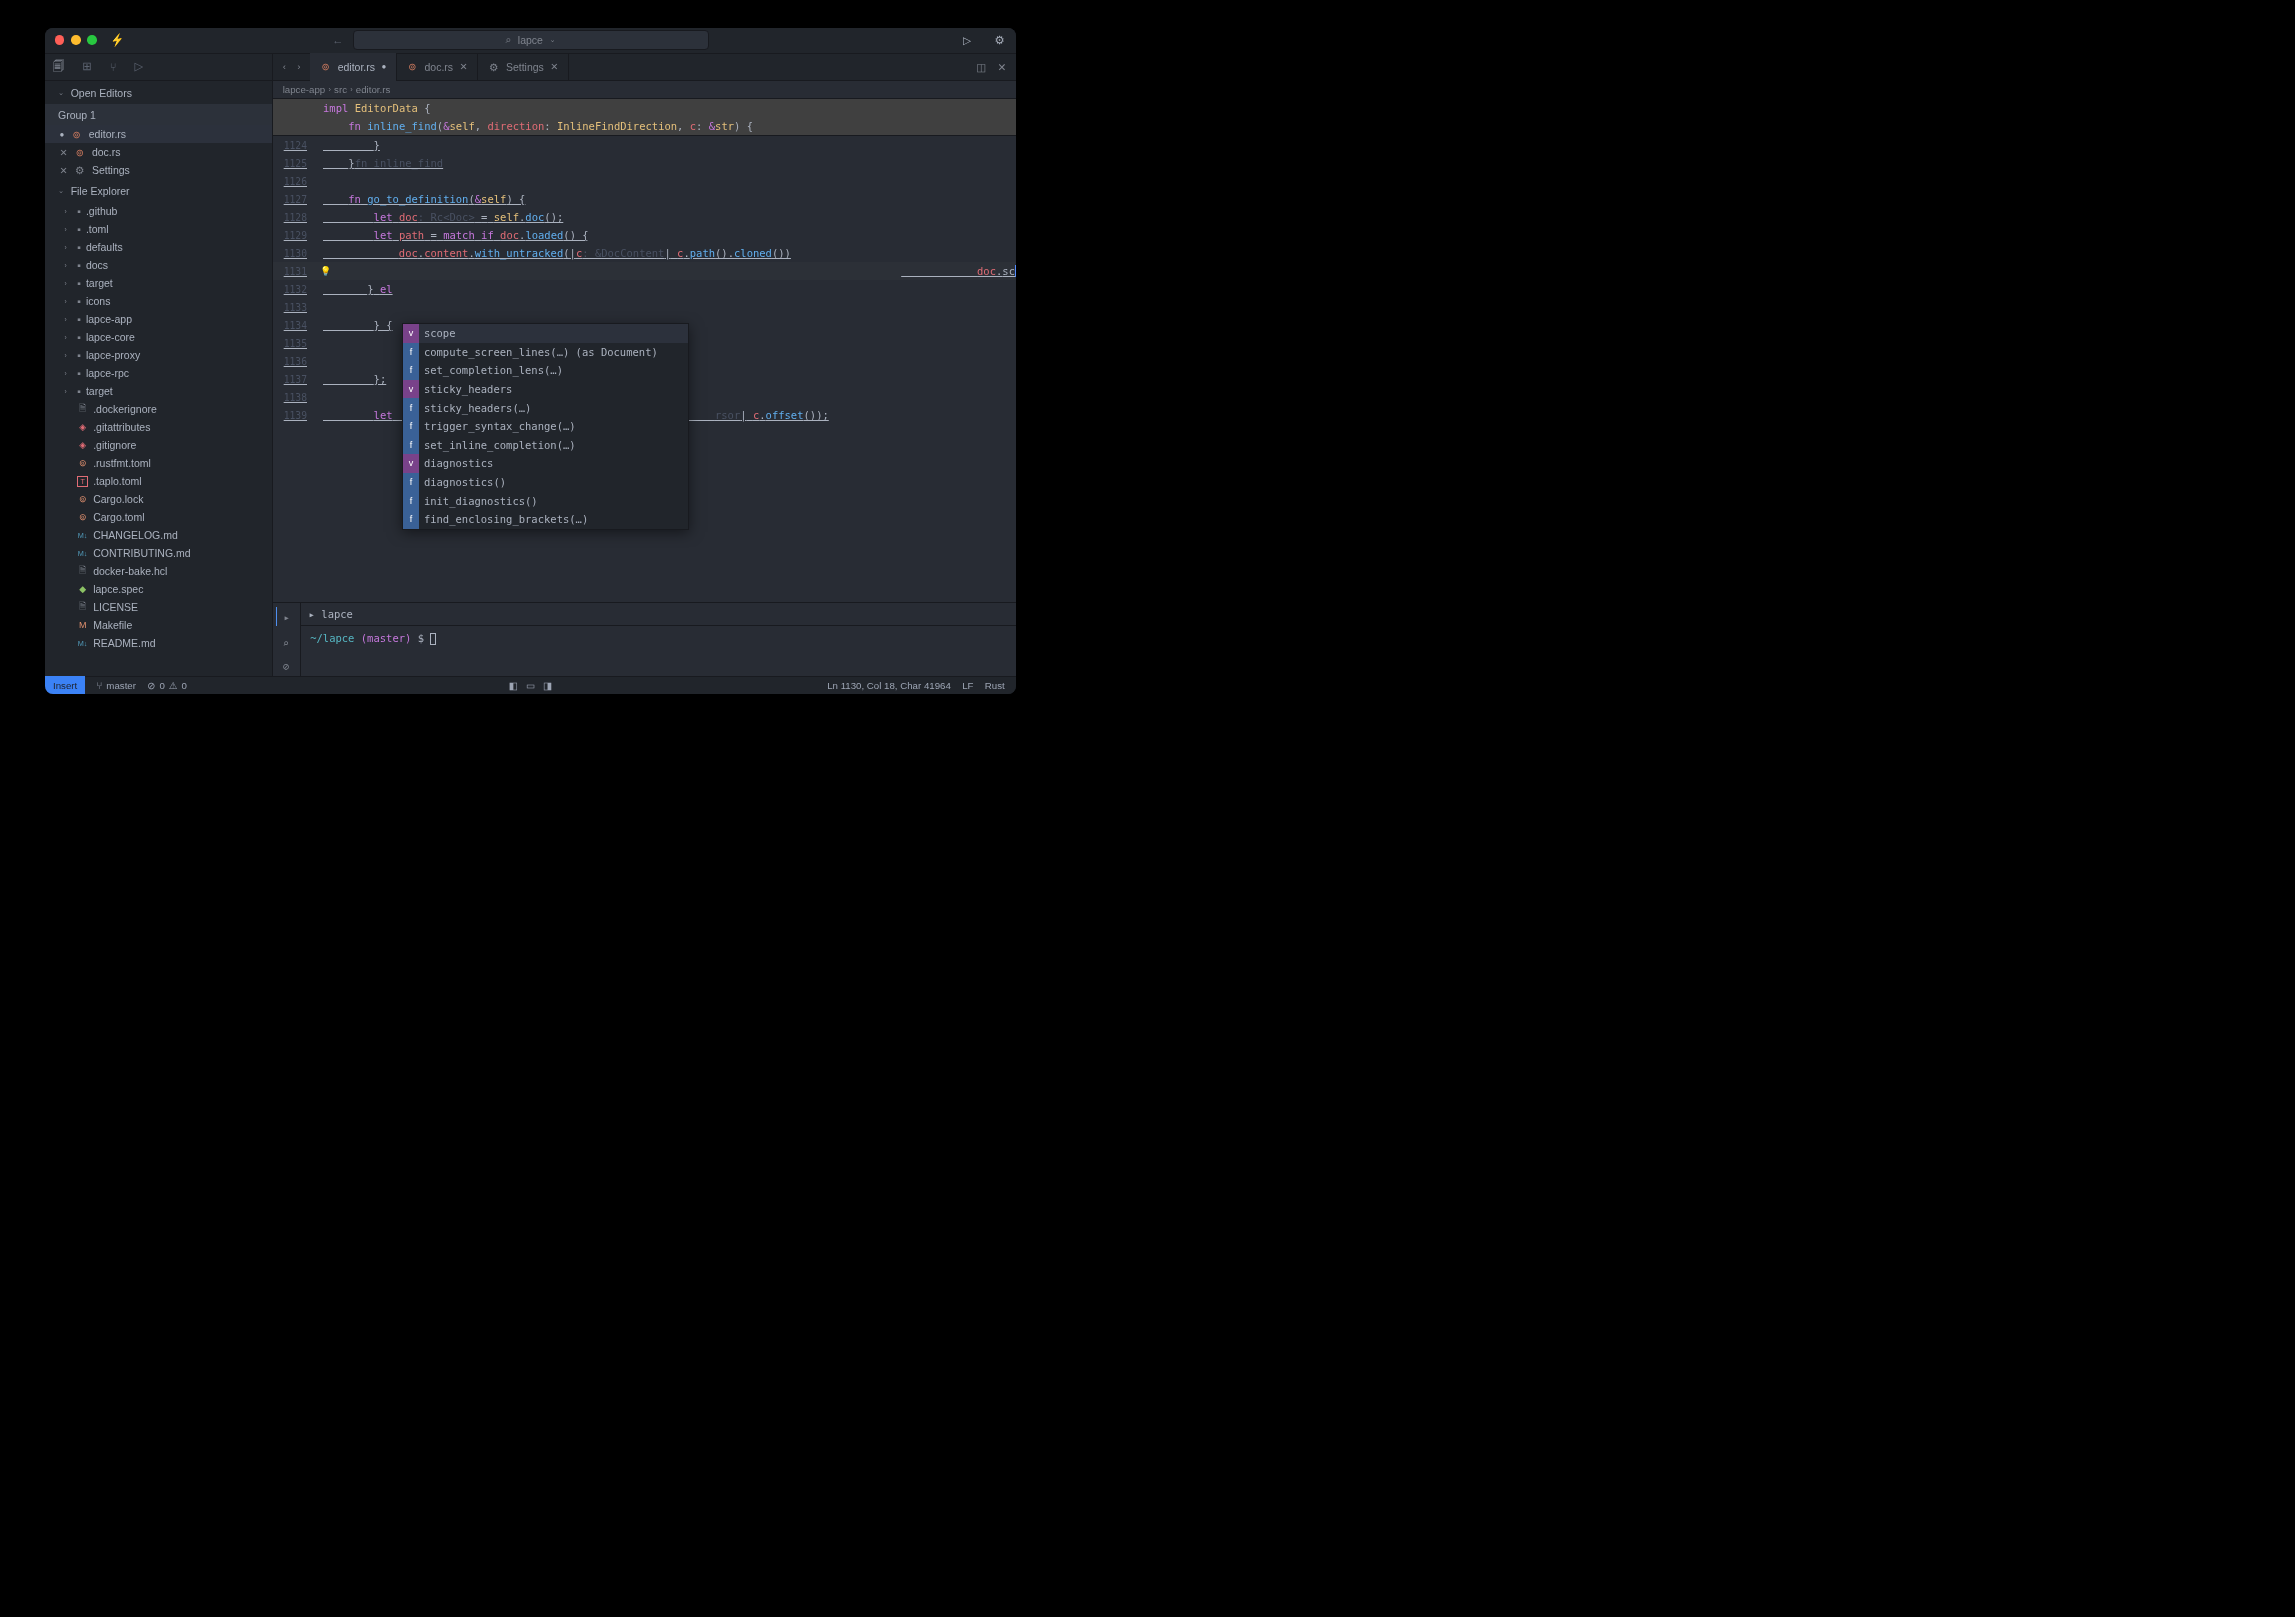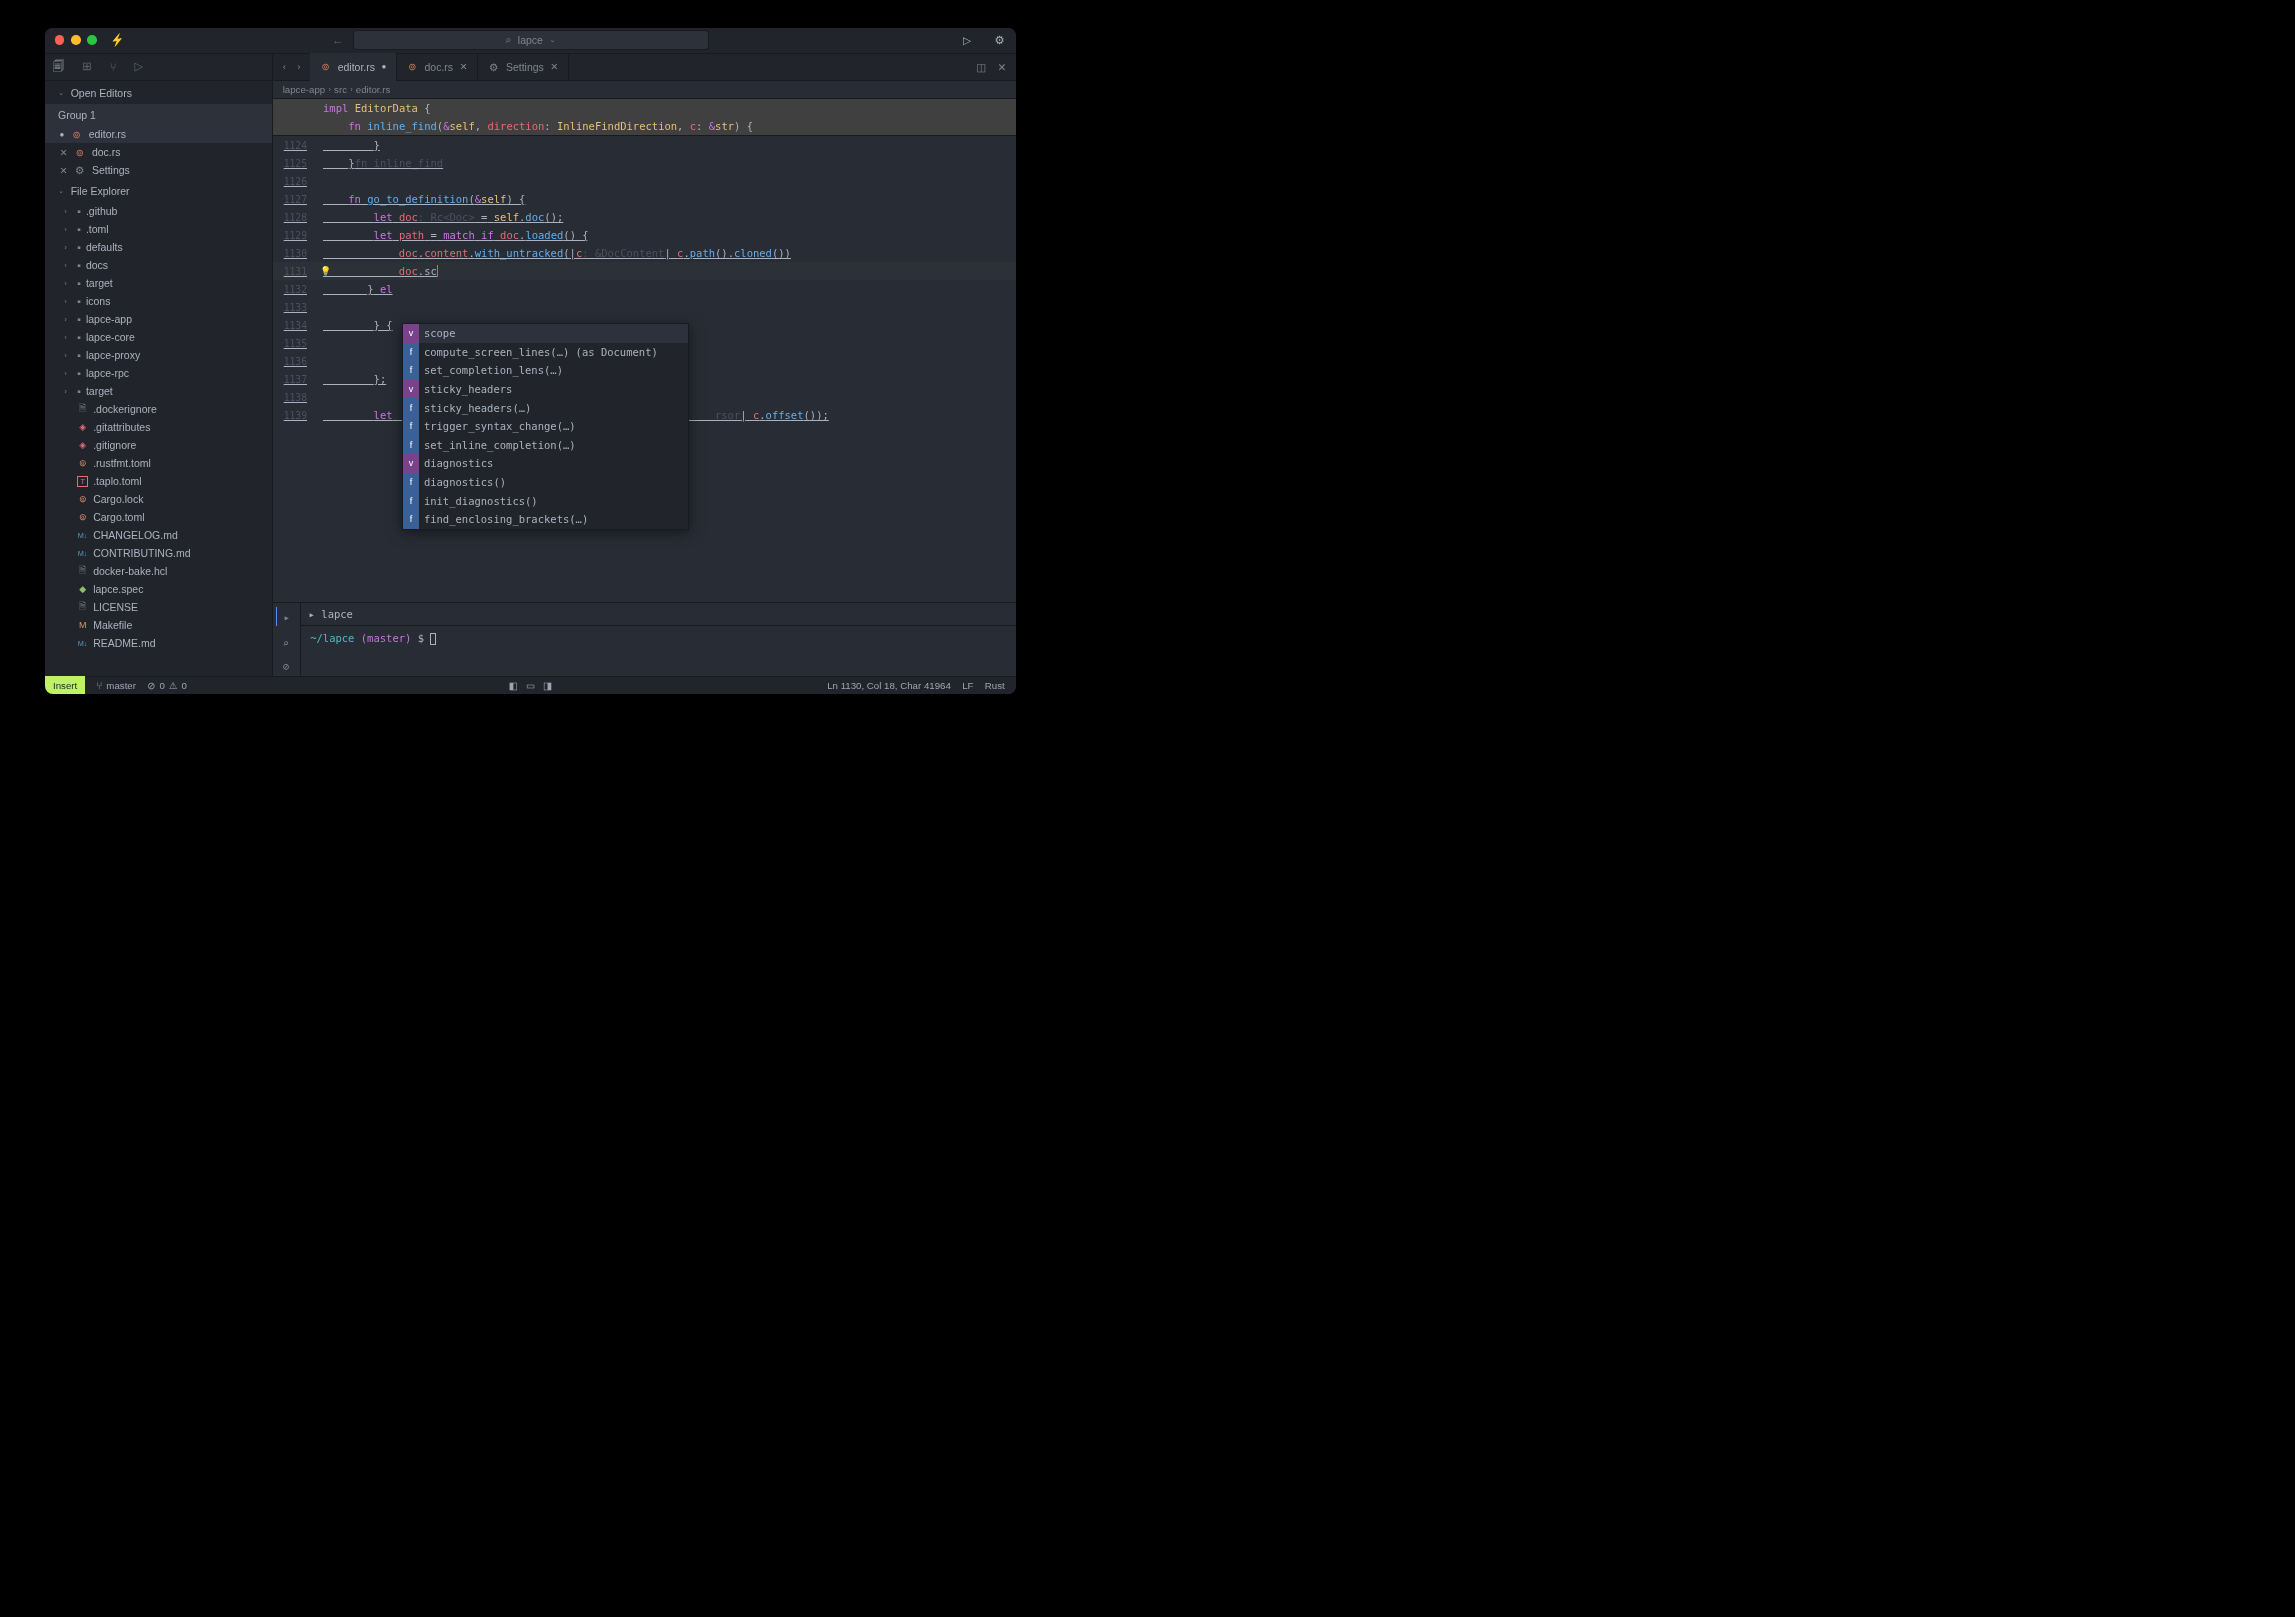--- a/index.html
+++ b/index.html
@@ -153,21 +153,21 @@
 .kw { color: #c678dd; }
 .fn { color: #61afef; }
 .ty { color: #e5c07b; }
 .var { color: #e06c75; }
 .prop { color: #e06c75; }
 .punct { color: #abb2bf; }
 .txt { color: #abb2bf; }
 .self { color: #e5c07b; }
 .hint { color: #495162; }
 
-.cursor-line { background: rgba(255,255,255,0.02); }
+.cursor-line { background: rgba(255,255,255,0.02); justify-content: space-between; }
 .cursor-caret { border-right: 0.8px solid #528bff; }
 
 
 .autocomplete {
   position: absolute;
   left: 129px; top: 187px;
   width: 287px;
   background: #21252b;
   border: 0.8px solid #181a1f;
   box-shadow: 0 3.2px 13px rgba(0,0,0,0.5);
@@ -222,21 +222,21 @@
 
 .statusbar {
   height: 18px;
   background: #21252b;
   border-top: 0.8px solid #181a1f;
   display: flex; align-items: center;
   font-size: 9.7px;
   color: #9da5b4;
 }
 .mode-badge {
-  background: #bef264; color: #1e222a;
+  background: #3b82f6; color: #1e222a;
   padding: 1.6px 8px; height: 18px;
   display: flex; align-items: center;
   font-size: 9.7px;
 }
 .status-item { margin-left: 11.3px; display: flex; align-items: center; gap: 4px;}
 .status-center { position: absolute; left: 50%; transform: translateX(-50%); display: flex; gap: 8px;}
 .status-right { margin-left: auto; display: flex; gap: 11.3px; padding-right: 11.3px;}
 </style>
 </head>
 <body>

